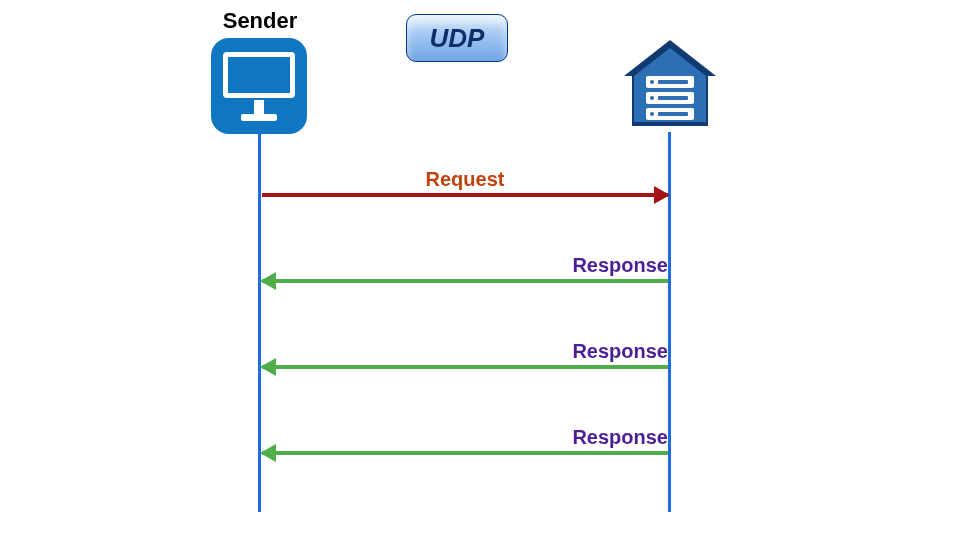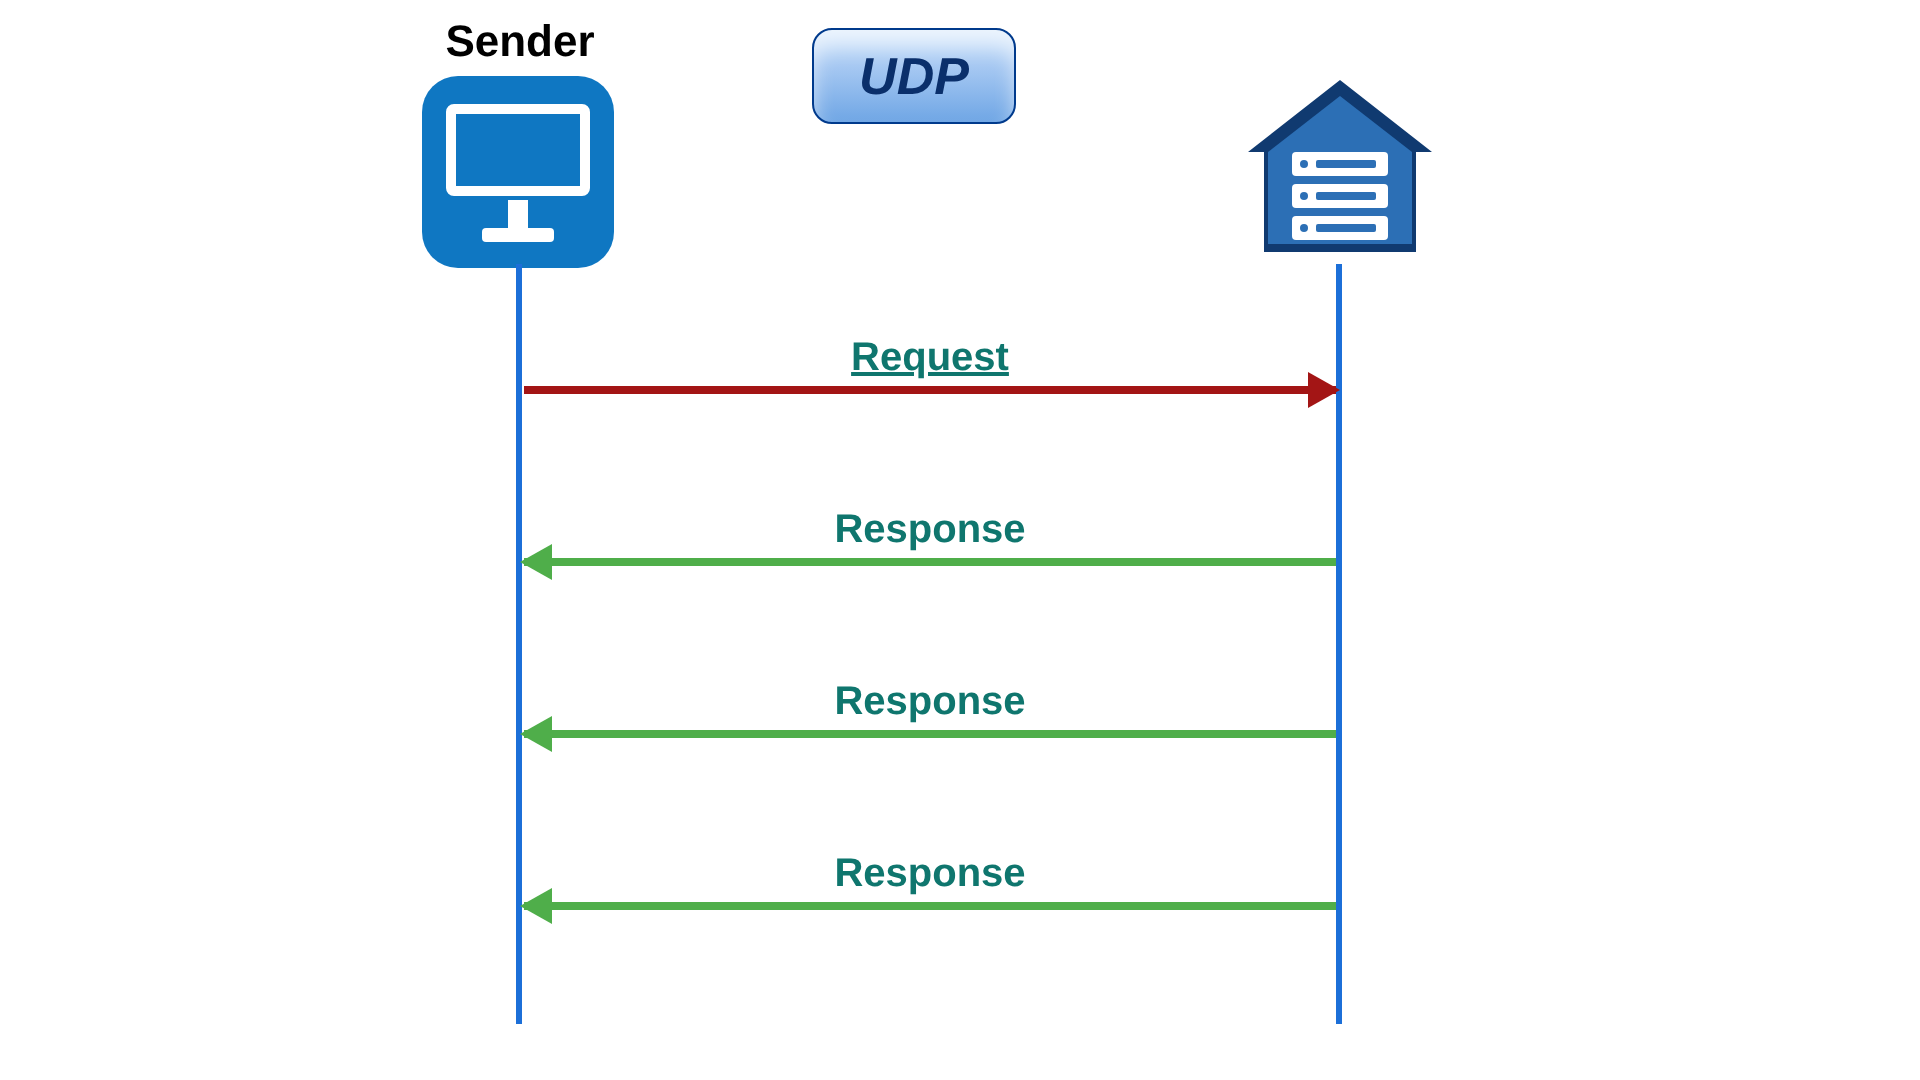--- a/index.html
+++ b/index.html
@@ -114,29 +114,29 @@
   }
   .msg .bar::after { 
     content: "";
     position: absolute;
     width: 0; height: 0;
     border-style: solid;
     top: -7px;
   }
   
   .msg.req .bar { background: #a31515; }
-  .msg.req .text { color: #0f766e; text-decoration: underline; }
+  .msg.req .text { color: #c2410c; }
   .msg.req .bar::after {
     right: -2px;
     border-width: 9px 0 9px 16px;
     border-color: transparent transparent transparent #a31515;
   }
   
   .msg.res .bar { background: #4fae4a; }
-  .msg.res .text { color: #0f766e; }
+  .msg.res .text { color: #4c1d95; text-align: right; }
   .msg.res .bar::after {
     left: -2px;
     border-width: 9px 16px 9px 0;
     border-color: transparent #4fae4a transparent transparent;
   }
 </style>
 </head>
 <body>
 
 <div class="stage">

